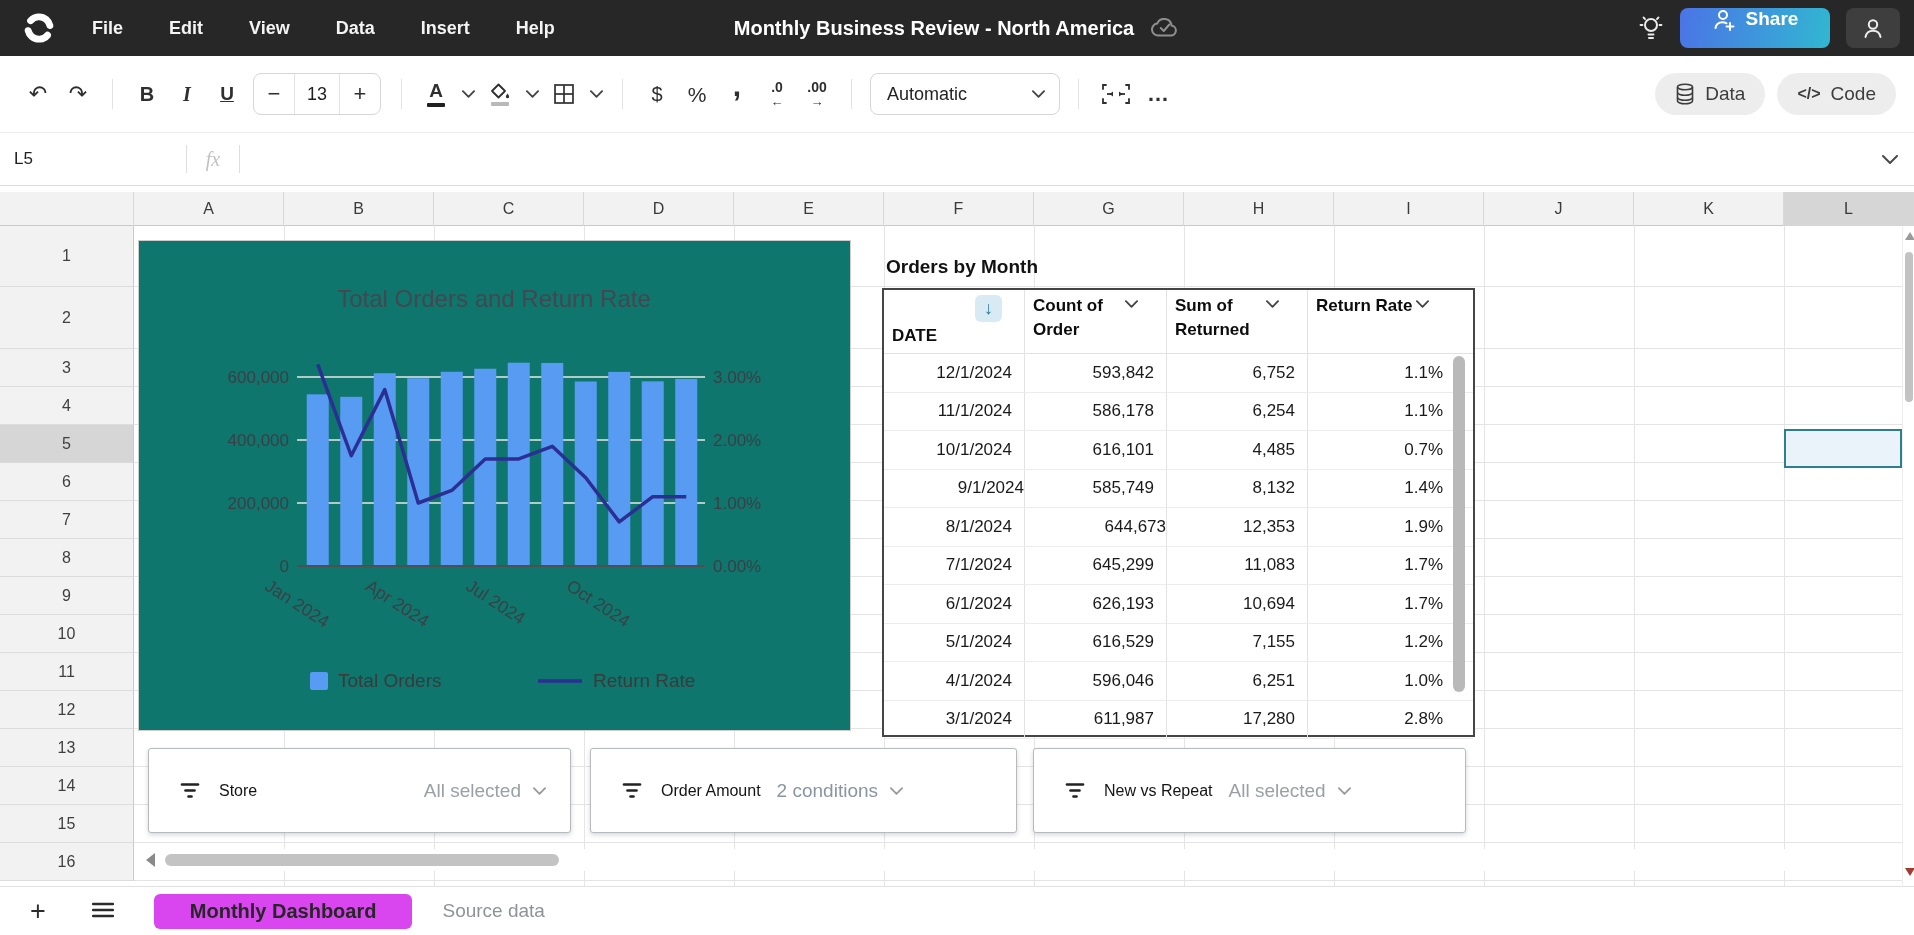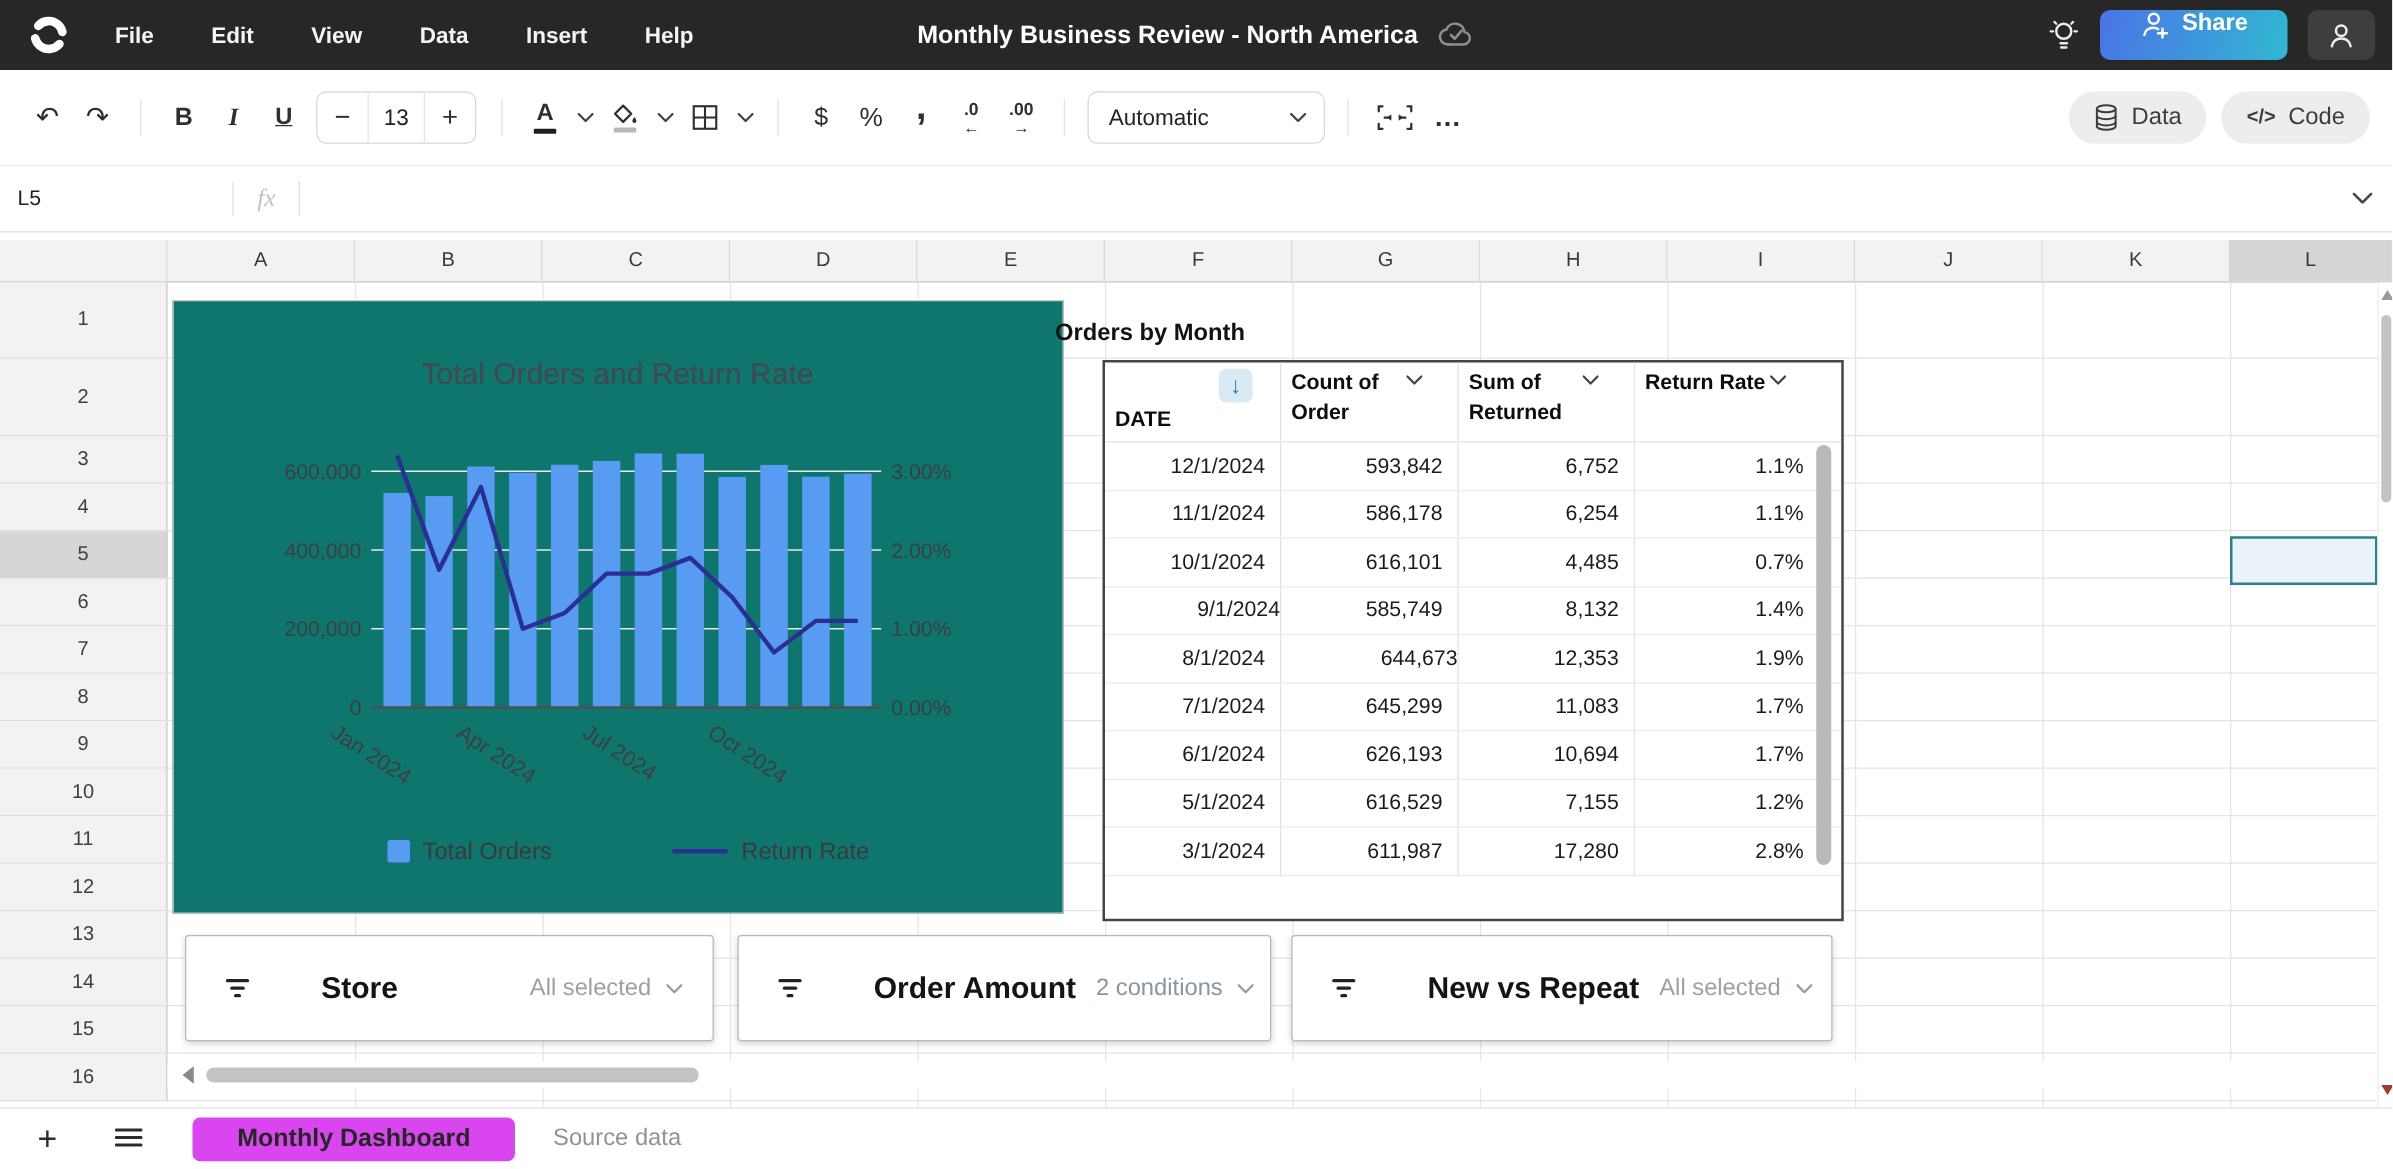--- a/index.html
+++ b/index.html
@@ -64,21 +64,21 @@
   .rowcell.sel { background:#d6d6d6; }
   #gridrows { position:absolute; left:134px; top:34px; width:1780px; }
   .gridrow { border-bottom:1px solid #e4e4e4; }
   .vline { position:absolute; top:34px; width:1px; height:660px; background:#e5e5e5; }
   #sel-cell { position:absolute; left:1784px; top:237px; width:118px; height:39px; background:#e9f3f9; border:2px solid #2c7e90; z-index:4; }
 
   
   #chart-card { position:absolute; left:138px; top:48px; width:713px; height:491px; background:#0f766e; border:1px solid #cdcdcd; z-index:3; }
 
   
-  #table-title { position:absolute; left:844px; top:64px; font-size:19px; font-weight:700; color:#121212; z-index:3; }
+  #table-title { position:absolute; left:886px; top:64px; font-size:19px; font-weight:700; color:#121212; z-index:3; }
   #ordertable { position:absolute; left:882px; top:96px; width:593px; height:449px; background:#fff; border:2px solid #454545; z-index:3; }
   .t-head { display:flex; height:64px; border-bottom:1px solid #e2e2e2; }
   .th { position:relative; border-right:1px solid #e2e2e2; font-weight:700; font-size:17px; color:#0d0d0d; }
   .th:last-child { border-right:none; }
   .th-label { position:absolute; left:8px; top:4px; right:30px; line-height:24px; }
   .th-label.bottom { top:auto; bottom:5px; right:4px; white-space:nowrap; }
   .th .chev { position:absolute; top:10px; }
   #sort-btn { position:absolute; top:5px; right:22px; width:27px; height:27px; background:#d8eaf3; border-radius:6px; color:#2b7cad; font-size:18px; font-weight:700; display:flex; align-items:center; justify-content:center; cursor:pointer; }
   .t-row { display:flex; height:38.5px; border-bottom:1px solid #ececec; }
   .t-row:last-child { border-bottom:none; }
@@ -86,21 +86,21 @@
   .td:last-child { border-right:none; }
   #table-scroll-thumb { position:absolute; right:8px; top:66px; width:12px; height:336px; border-radius:6px; background:#b9b9b9; z-index:4; }
 
   
   .chip { position:absolute; top:556px; height:85px; background:#fff; border:1.5px solid #b6b9bd; border-radius:3px; box-shadow:0 2px 5px rgba(0,0,0,0.16); display:flex; align-items:center; z-index:3; padding:0 24px 0 30px; }
   #chip-store  { left:148px; width:423px; }
   #chip-order  { left:590px; width:427px; }
   #chip-repeat { left:1033px; width:433px; }
   .chip-icon { width:22px; height:20px; margin-right:18px; flex:0 0 auto; }
   .chip-icon line { stroke:#222; stroke-width:2.6; stroke-linecap:round; }
-  .chip-label { font-size:24px; font-weight:700; color:#141414; white-space:nowrap;margin-left:38px; }
+  .chip-label { font-size:16px; font-weight:400; color:#141414; white-space:nowrap; }
   .chip-value { font-size:19px; color:#9aa0a5; white-space:nowrap; margin-left:16px; }
   .chip-value.cond { color:#8796a2; }
   .chip-spacer { flex:1; }
   .chip .chev { margin-left:12px; stroke:#9a9a9a; }
 
   
   #hscroll { position:absolute; left:134px; top:657px; width:1780px; height:22px; background:#fff; z-index:5; display:flex; align-items:center; }
   #hscroll-left { width:0; height:0; border-top:7px solid transparent; border-bottom:7px solid transparent; border-right:9px solid #8a8a8a; margin-left:12px; }
   #hscroll-thumb { position:absolute; left:31px; top:5px; width:394px; height:12px; border-radius:6px; background:#c3c3c3; }
   #vscroll { position:absolute; right:0; top:34px; width:12px; height:660px; background:#fff; border-left:1px solid #eee; z-index:5; }
@@ -470,20 +470,26 @@
           <div class="td" style="width: 141px; padding-right: 12px;">10,694</div>
           <div class="td" style="width: 165px; padding-right: 30px;">1.7%</div>
         </div>
         <div class="t-row">
           <div class="td" style="width: 141px; padding-right: 12px;">5/1/2024</div>
           <div class="td" style="width: 142px; padding-right: 12px;">616,529</div>
           <div class="td" style="width: 141px; padding-right: 12px;">7,155</div>
           <div class="td" style="width: 165px; padding-right: 30px;">1.2%</div>
         </div>
         <div class="t-row">
+          <div class="td" style="width: 141px; padding-right: 12px;">4/1/2024</div>
+          <div class="td" style="width: 142px; padding-right: 12px;">596,046</div>
+          <div class="td" style="width: 141px; padding-right: 12px;">6,251</div>
+          <div class="td" style="width: 165px; padding-right: 30px;">1.0%</div>
+        </div>
+        <div class="t-row">
           <div class="td" style="width: 141px; padding-right: 12px;">3/1/2024</div>
           <div class="td" style="width: 142px; padding-right: 12px;">611,987</div>
           <div class="td" style="width: 141px; padding-right: 12px;">17,280</div>
           <div class="td" style="width: 165px; padding-right: 30px;">2.8%</div>
         </div>
         <div id="table-scroll-thumb"></div>
       </div>
 
     <div class="chip" id="chip-store">
       <svg class="chip-icon" viewBox="0 0 22 20">

